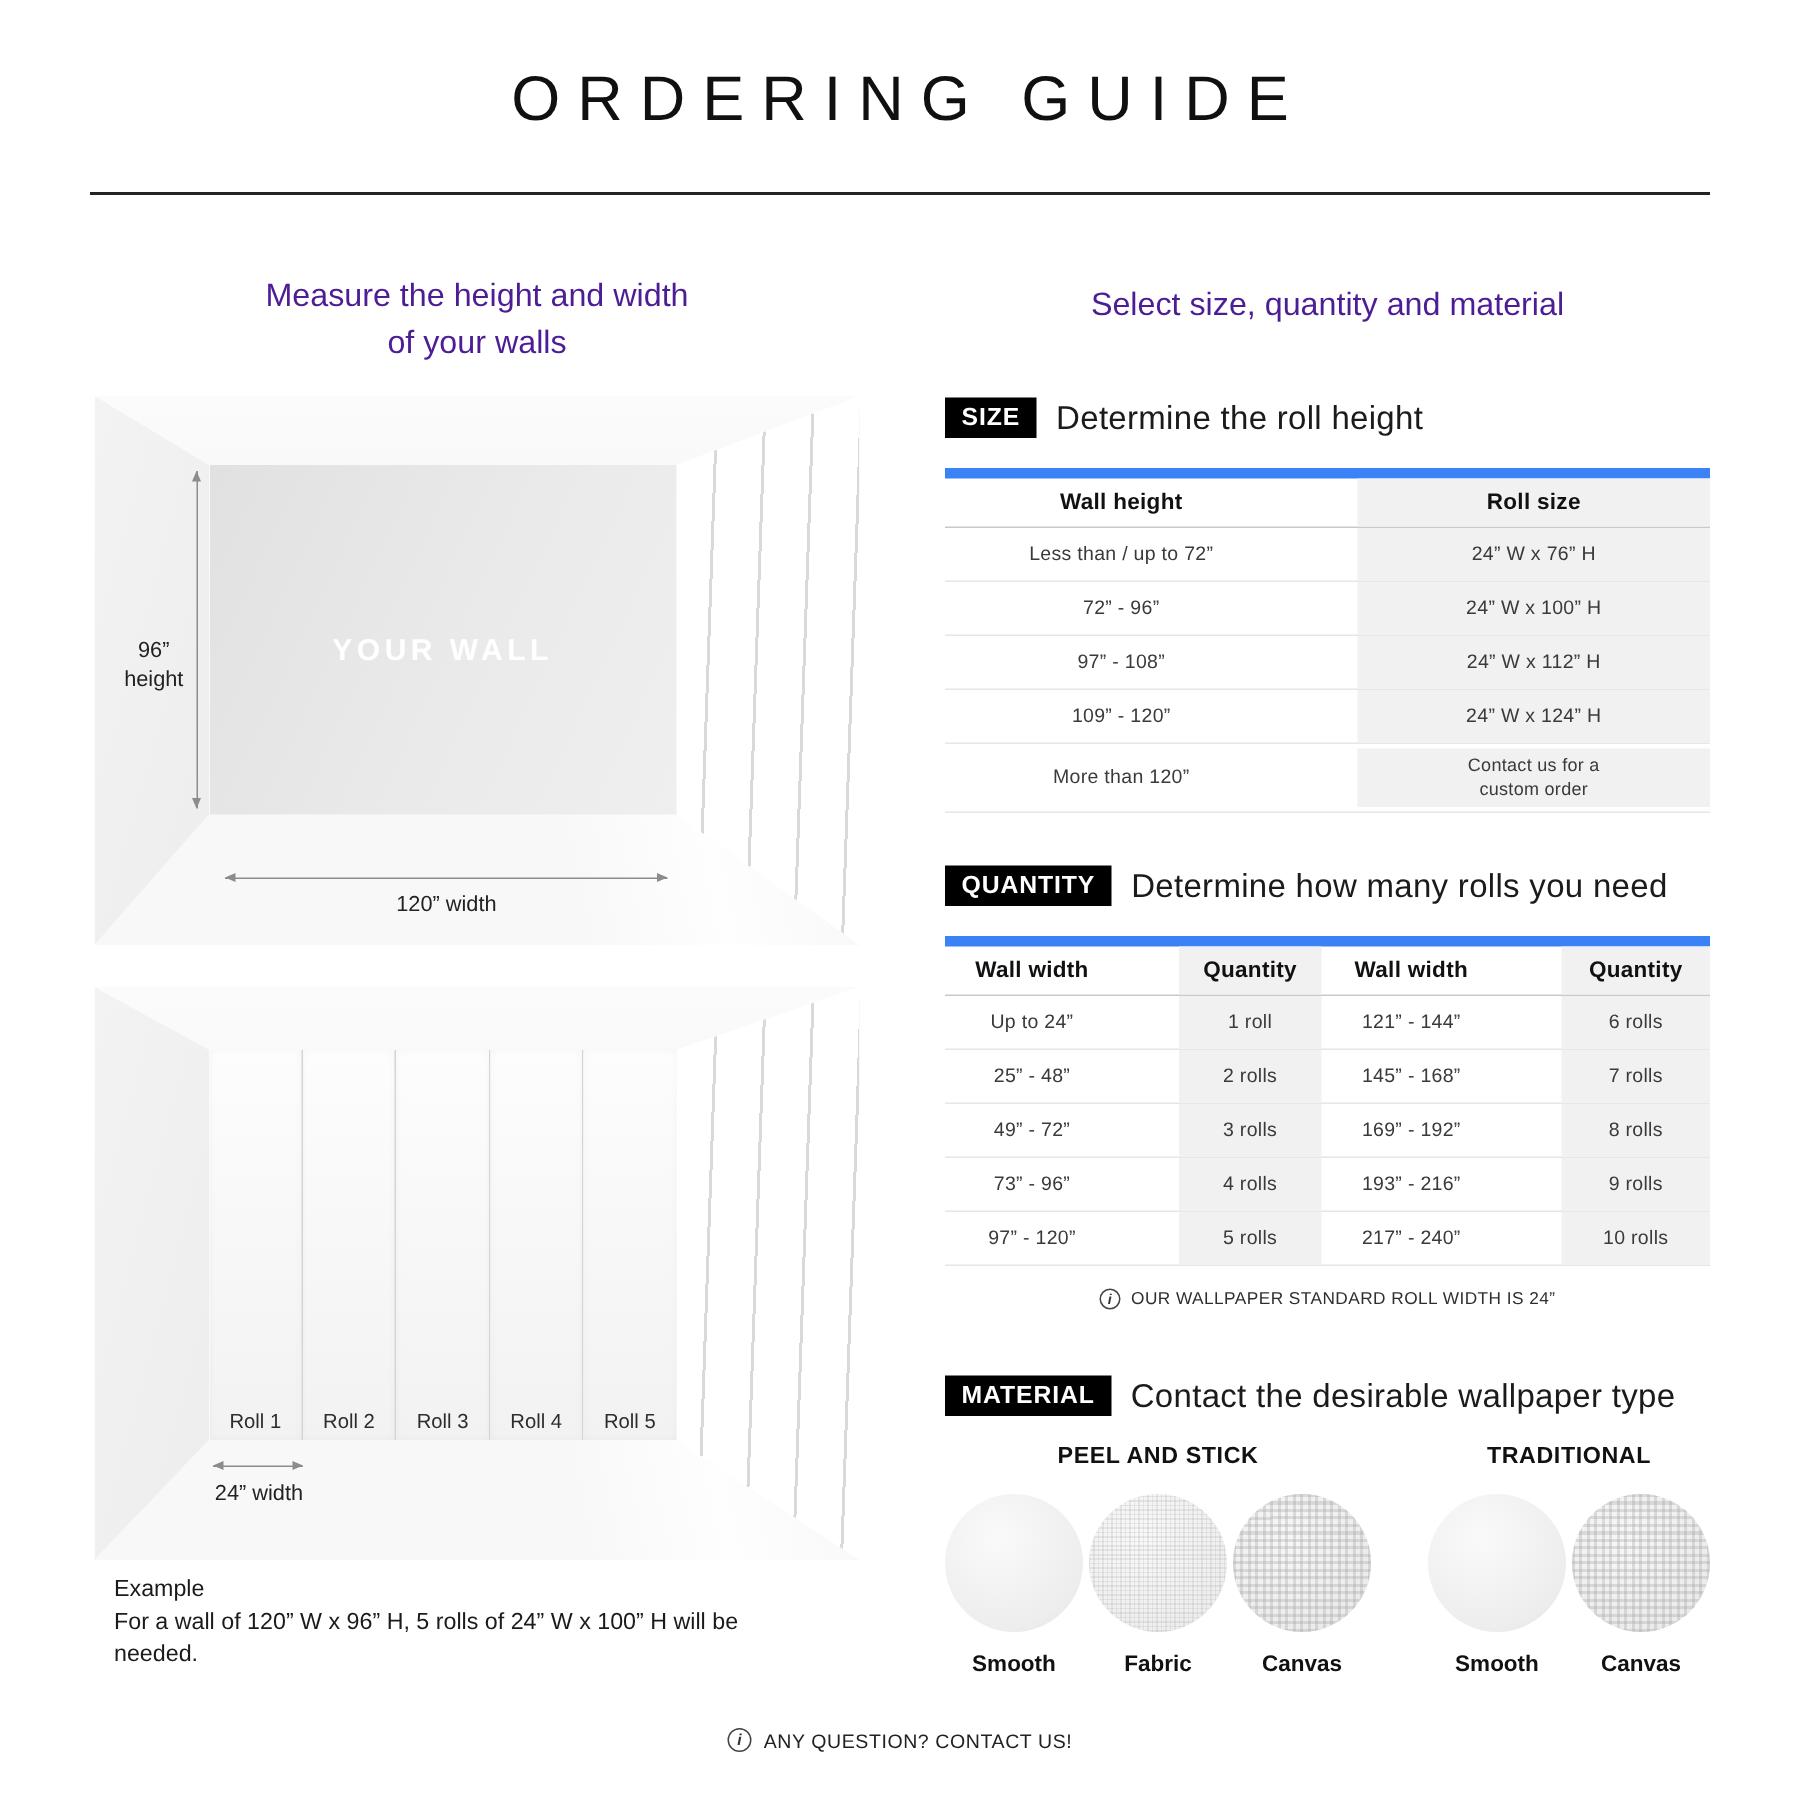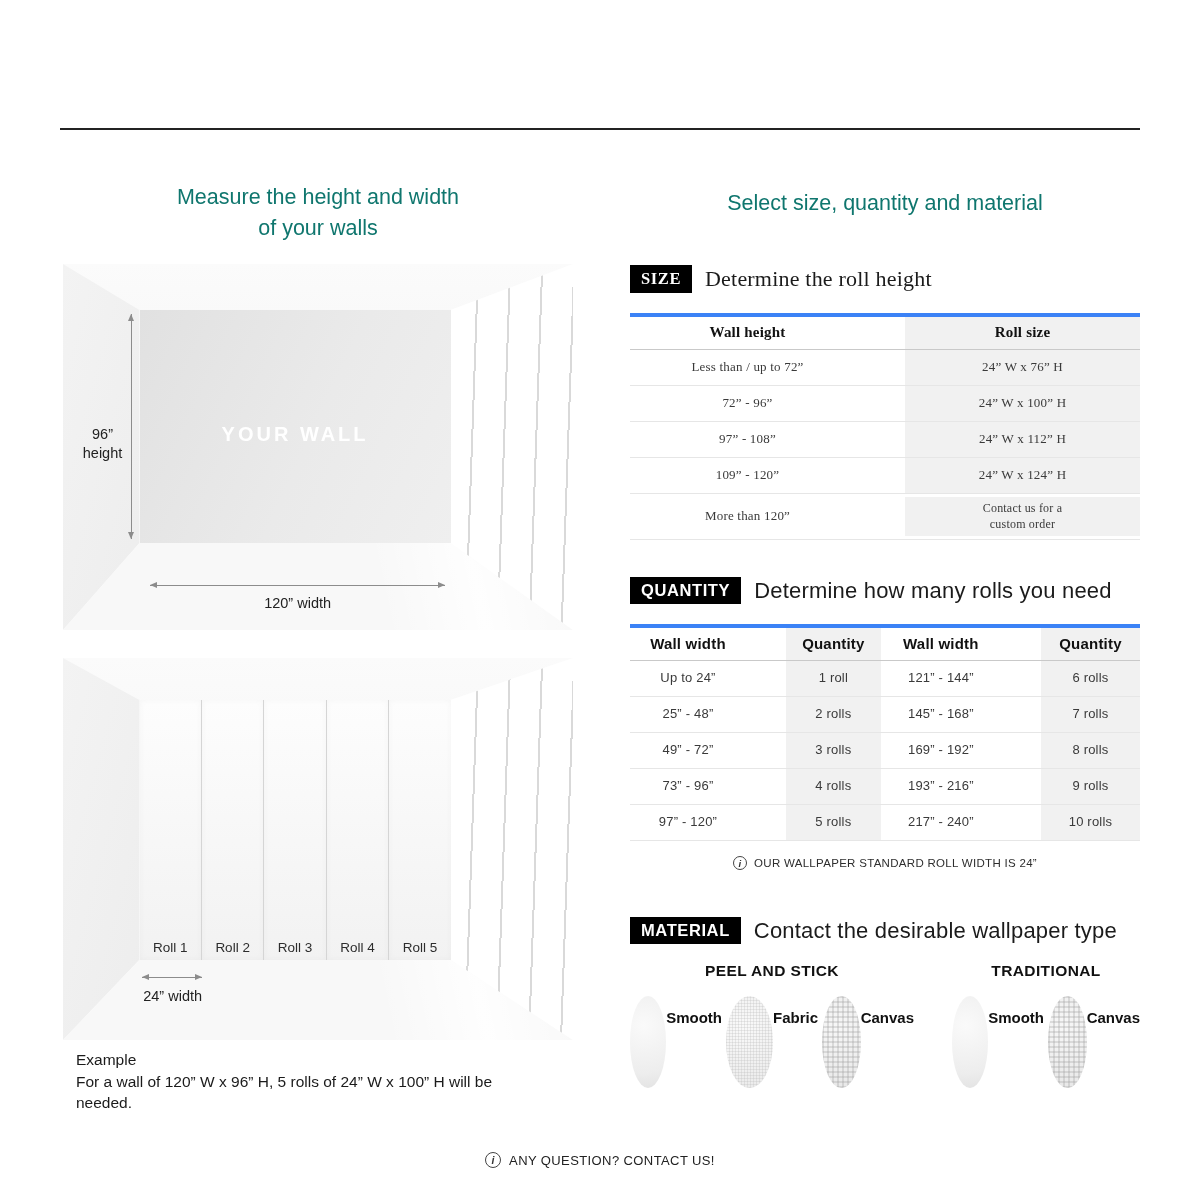--- a/index.html
+++ b/index.html
@@ -5,21 +5,21 @@
   * { margin:0; padding:0; box-sizing:border-box; }
   html,body { background:#ffffff; }
   body { font-family:"Liberation Sans","DejaVu Sans",sans-serif; color:#1a1a1a; }
   .page { position:relative; width:1200px; height:1200px; background:#fff; overflow:hidden; }
 
   .page-title { position:absolute; top:42px; left:0; width:100%; text-align:center;
     font-size:42px; font-weight:500; letter-spacing:.27em; text-indent:.27em; color:#101010; }
   .title-rule { position:absolute; top:128px; left:60px; width:1080px; border-top:2px solid #232323; }
 
   .col-heading { position:absolute; width:510px; text-align:center; font-size:21.5px;
-    font-weight:500; line-height:1.45; color:#0f766e; }
+    font-weight:500; line-height:1.45; color:#4c1d95; }
   .left-heading { left:63px; top:182px; }
   .right-heading { left:630px; top:188px; }
 
   
   .room { position:absolute; left:63px; width:510px; background:#fdfdfd; overflow:hidden; }
   .room-1 { top:264px; height:366px; }
   .room-2 { top:658px; height:382px; }
   .face { position:absolute; inset:0; }
   .ceiling { background:linear-gradient(180deg,#fbfbfb,#ececec); }
   .room-1 .ceiling { clip-path:polygon(0 0,100% 0,76% 12.6%,15% 12.6%); }
@@ -69,29 +69,29 @@
   .dim-label { position:absolute; text-align:center; font-size:14.5px; color:#222; line-height:1.3; }
   .room-1 .height-label { left:2%; top:44%; width:11.5%; }
   .room-1 .width-label { left:16%; top:90.2%; width:60%; }
   .room-2 .width-label { left:9%; top:86%; width:25%; }
 
   .example { position:absolute; left:76px; top:1049px; width:440px; font-size:15.5px;
     line-height:1.4; color:#1b1b1b; }
 
   
   .section { position:absolute; left:630px; width:510px; }
-  .sec-size { top:265px;font-family:Liberation Serif, serif; }
+  .sec-size { top:265px; }
   .sec-quantity { top:577px; }
   .sec-material { top:917px; }
   .badge-row { display:flex; align-items:center; gap:13px; }
   .badge { background:#000; color:#fff; font-weight:700; font-size:16.5px;
     letter-spacing:.6px; padding:4px 11px; }
   .sec-subtitle { font-size:22px; color:#1b1b1b; font-weight:500; letter-spacing:.2px; }
 
-  .tbl { margin-top:20px; border-top:4px solid #3b82f6; }
+  .tbl { margin-top:20px; border-top:7px solid #3b82f6; }
   .tr { display:flex; border-bottom:1px solid #e6e6e6; min-height:36px; align-items:stretch; }
   .tr.head { border-bottom:1px solid #c9c9c9; min-height:33px; }
   .tr.tall { min-height:46px;align-items:center; }
   .td { display:flex; align-items:center; justify-content:center; text-align:center;
     font-size:13px; color:#3a3a3a; padding:4px 6px; line-height:1.3; letter-spacing:.2px; }
   .th { font-weight:700; font-size:15px; color:#111; }
   .shaded { background:#f1f1f1;margin-left:40px; }
   .size-tbl .c1 { width:50%; } .size-tbl .c2 { width:50%; }
   .qty-tbl .c1 { width:27%; } .qty-tbl .c2 { width:22%; }
   .qty-tbl .c3 { width:28%; } .qty-tbl .c4 { width:23%; }
@@ -101,21 +101,21 @@
   .roll-note { margin-top:15px; display:flex; align-items:center; justify-content:center;
     gap:7px; font-size:11.5px; color:#2e2e2e; letter-spacing:.3px; }
   .info-circle { display:inline-flex; align-items:center; justify-content:center;
     width:14px; height:14px; border:1px solid #444; border-radius:50%;
     font-size:9.5px; font-weight:600; color:#333; flex:0 0 auto; font-style:italic; }
 
   .material-groups { margin-top:18px; display:flex; justify-content:space-between; }
   .mat-group-name { text-align:center; font-weight:700; font-size:15.5px;
     letter-spacing:.4px; color:#111; margin-bottom:16px; }
   .swatch-row { display:flex; gap:4px; }
-  .swatch { width:92px; display:flex; flex-direction:row; align-items:flex-start; }
+  .swatch { width:92px; display:flex; flex-direction:column; align-items:center; }
   .circle { width:92px; height:92px; border-radius:50%; }
   .tex-smooth { background: radial-gradient(circle at 38% 32%, #fafafa, #ededed 72%, #e2e2e2); }
   .tex-fabric { background:
     repeating-linear-gradient(0deg, rgba(185,185,185,.28) 0 1px, rgba(0,0,0,0) 1px 3px),
     repeating-linear-gradient(90deg, rgba(185,185,185,.28) 0 1px, rgba(0,0,0,0) 1px 3px),
     radial-gradient(circle at 38% 32%, #f9f9f9, #eaeaea); }
   .tex-canvas { background:
     repeating-linear-gradient(0deg, rgba(160,160,160,.30) 0 2px, rgba(0,0,0,0) 2px 5px),
     repeating-linear-gradient(90deg, rgba(160,160,160,.30) 0 2px, rgba(0,0,0,0) 2px 5px),
     radial-gradient(circle at 38% 32%, #f7f7f7, #e7e7e7); }
@@ -124,20 +124,21 @@
   .footer { position:absolute; left:0; top:1152px; width:100%; display:flex;
     align-items:center; justify-content:center; gap:8px; font-size:13px; font-weight:500;
     letter-spacing:.4px; color:#222; }
   .footer .info-circle { width:16px; height:16px; font-size:10.5px; }
 </style>
 </head>
 <body>
 
 <div class="page">
 
+  <h1 class="page-title">ORDERING GUIDE</h1>
   <div class="title-rule"></div>
 
   <h2 class="col-heading left-heading">
     <span>Measure the height and width</span><br>
     <span>of your walls</span>
   </h2>
 
   <h2 class="col-heading right-heading">Select size, quantity and material</h2>
 
   <div class="room room-1">

